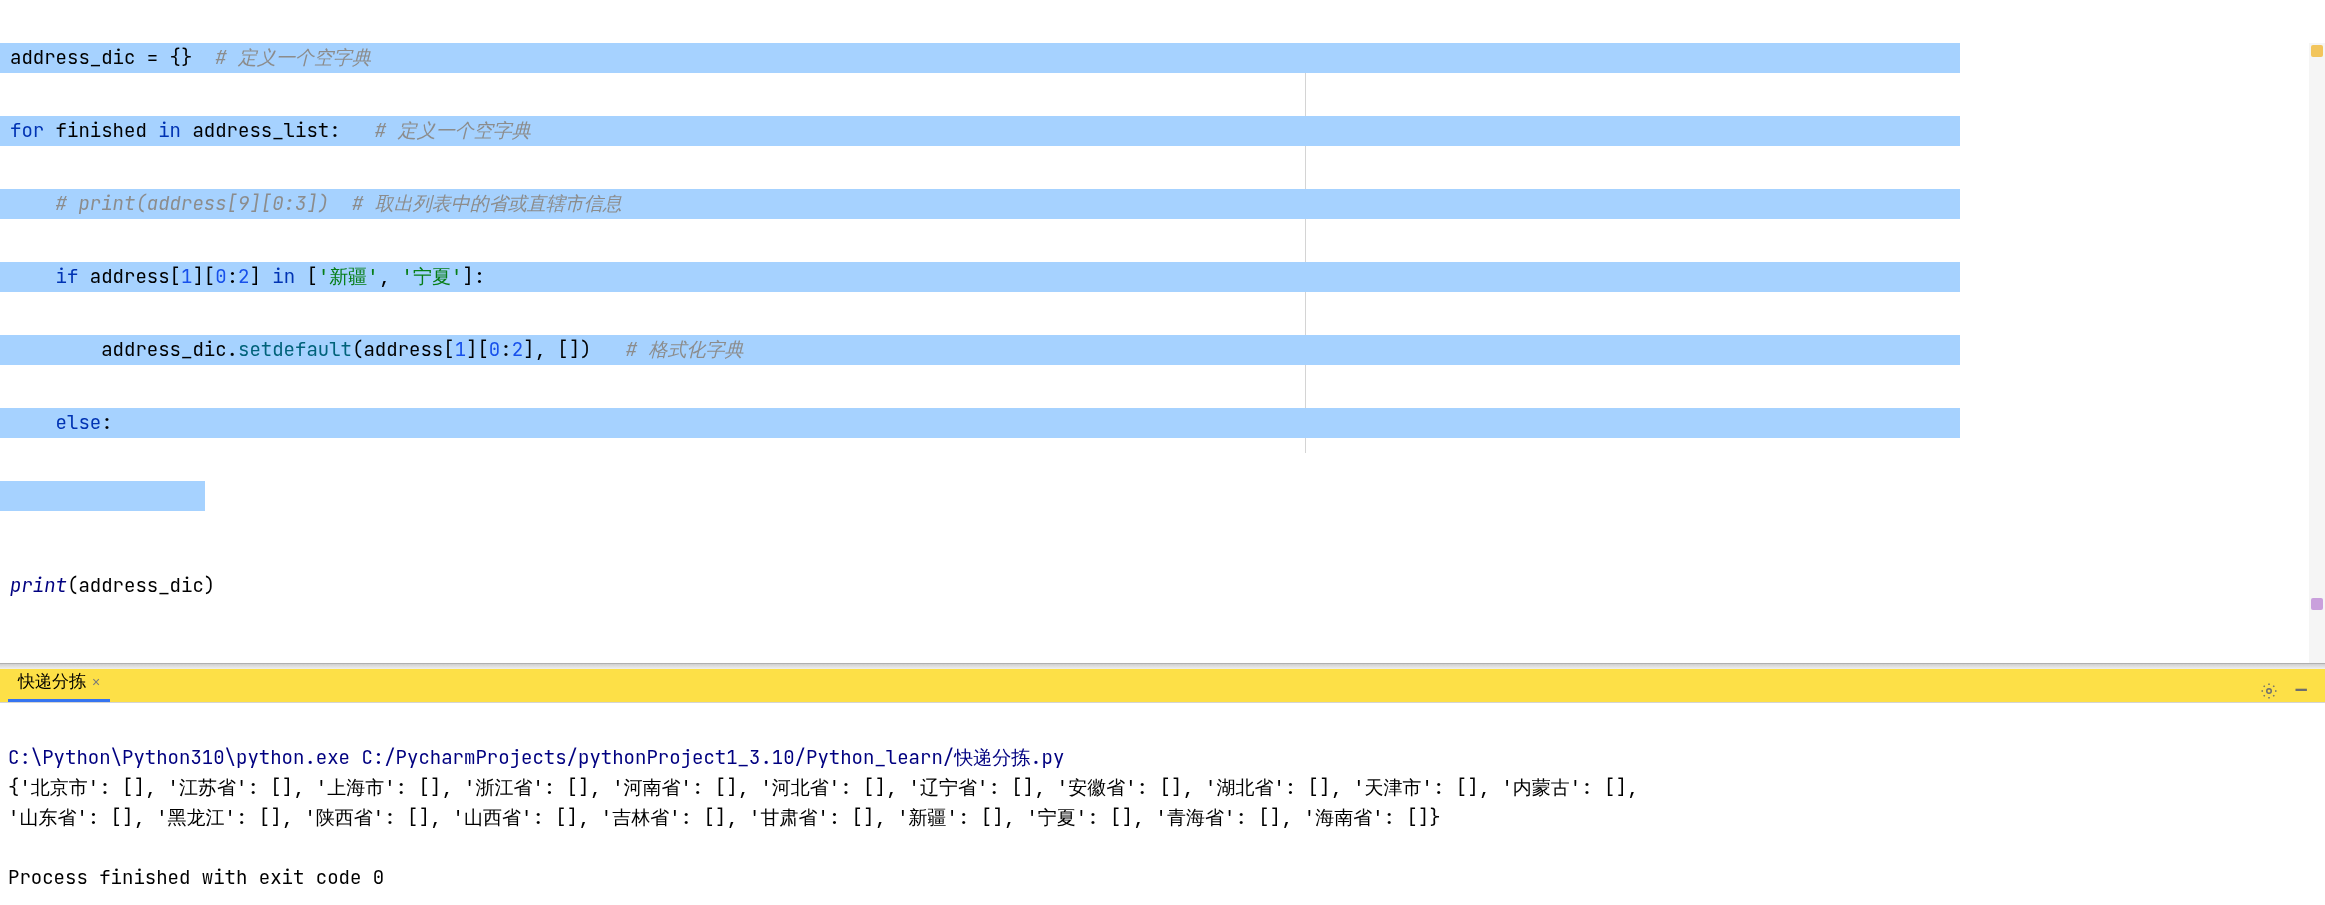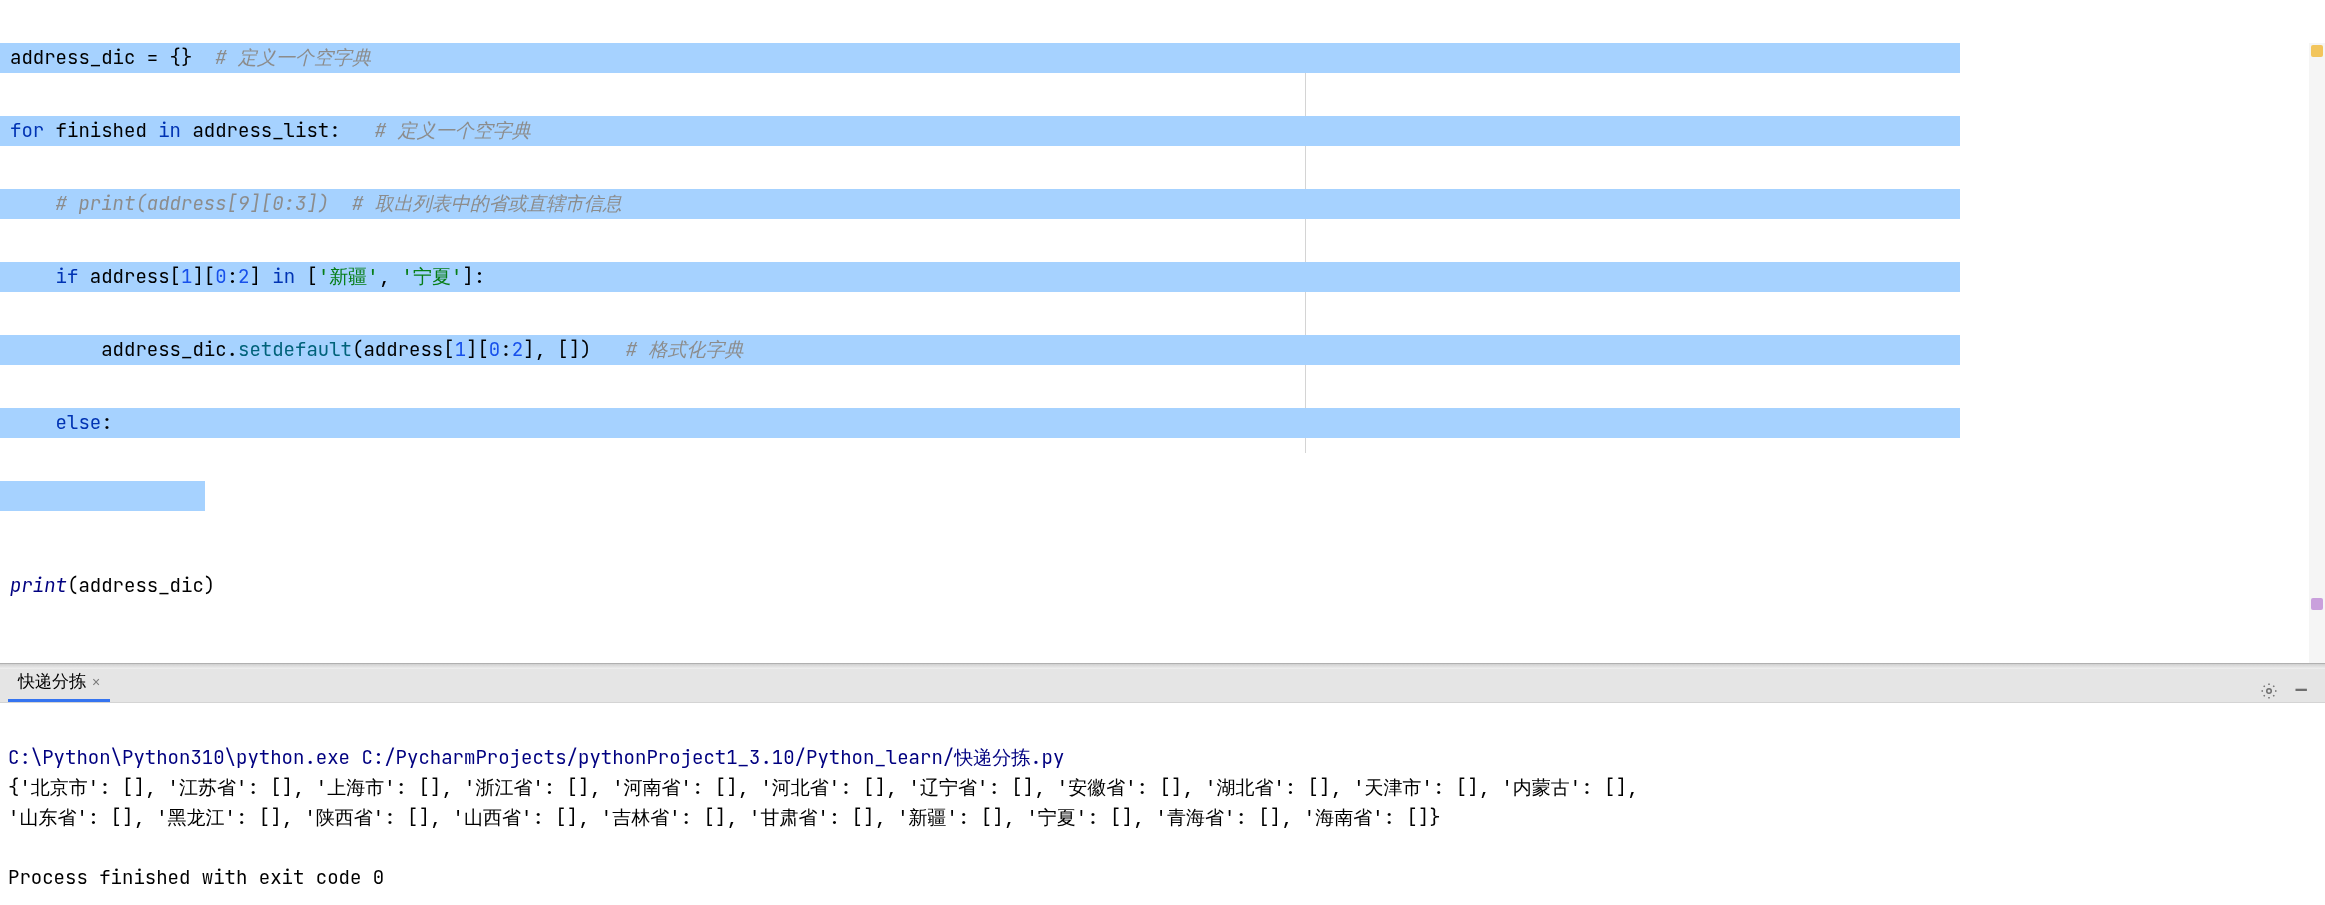--- a/index.html
+++ b/index.html
@@ -76,21 +76,21 @@
     background: #c9a0dc;
     border-radius: 2px;
   }
   .divider {
     height: 6px;
     background: linear-gradient(#d0d0d0, #f0f0f0);
     border-top: 1px solid #b0b0b0;
   }
   .console-tabs {
     height: 34px;
-    background: #e5e5e5;
+    background: #fde047;
     border-bottom: 1px solid #d4d4d4;
     display: flex;
     align-items: flex-end;
     padding-left: 8px;
     position: relative;
   }
   .tab {
     padding: 6px 10px;
     font-size: 17px;
     font-family: sans-serif;

